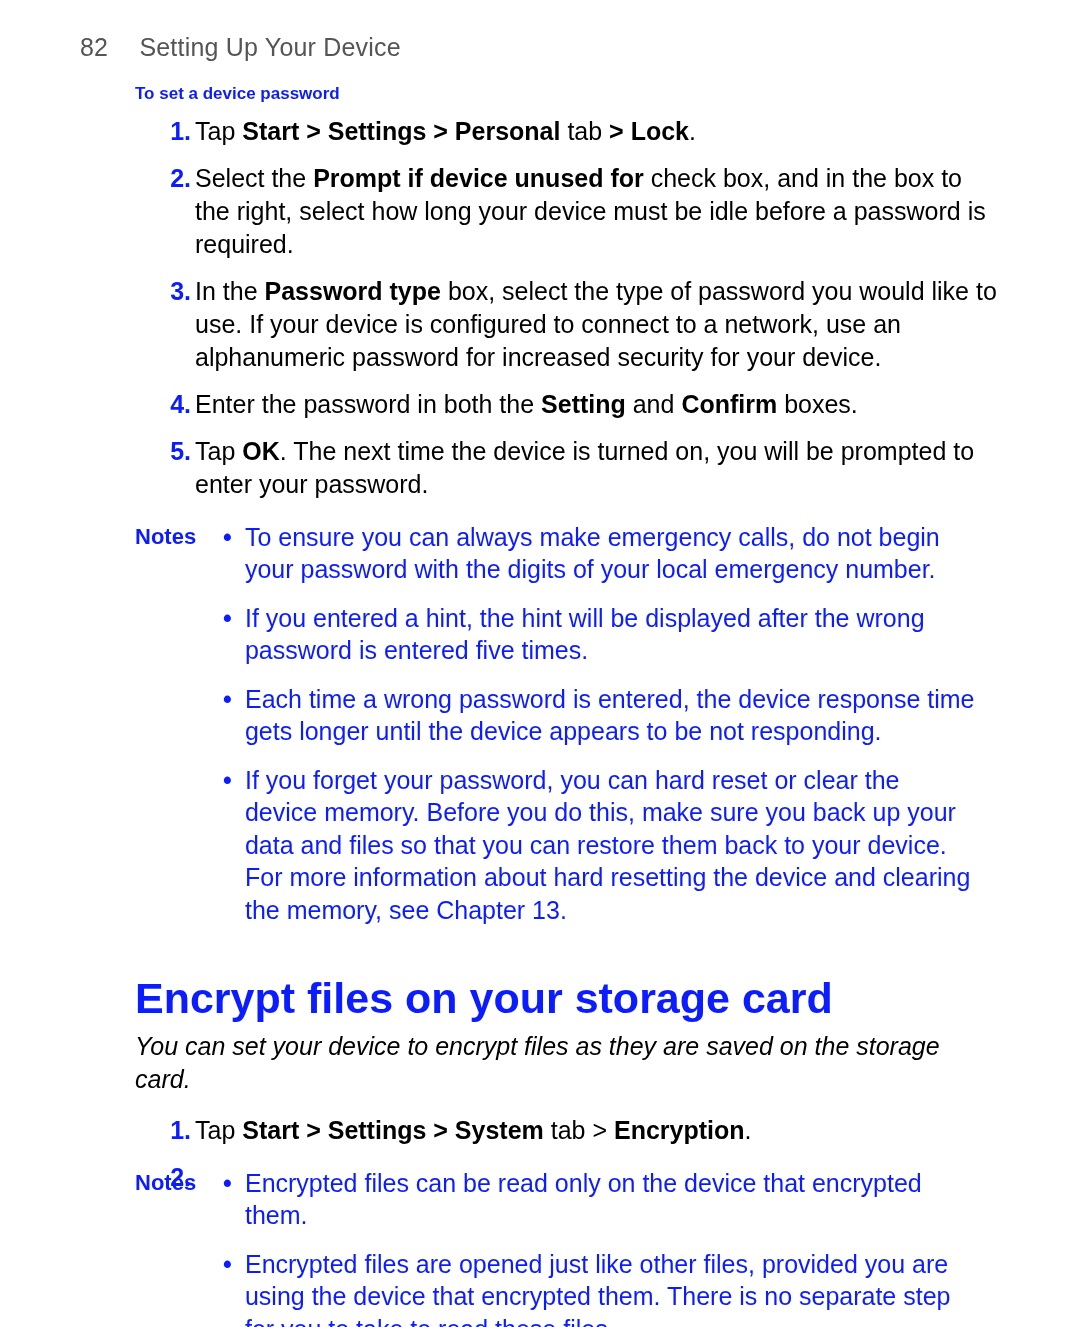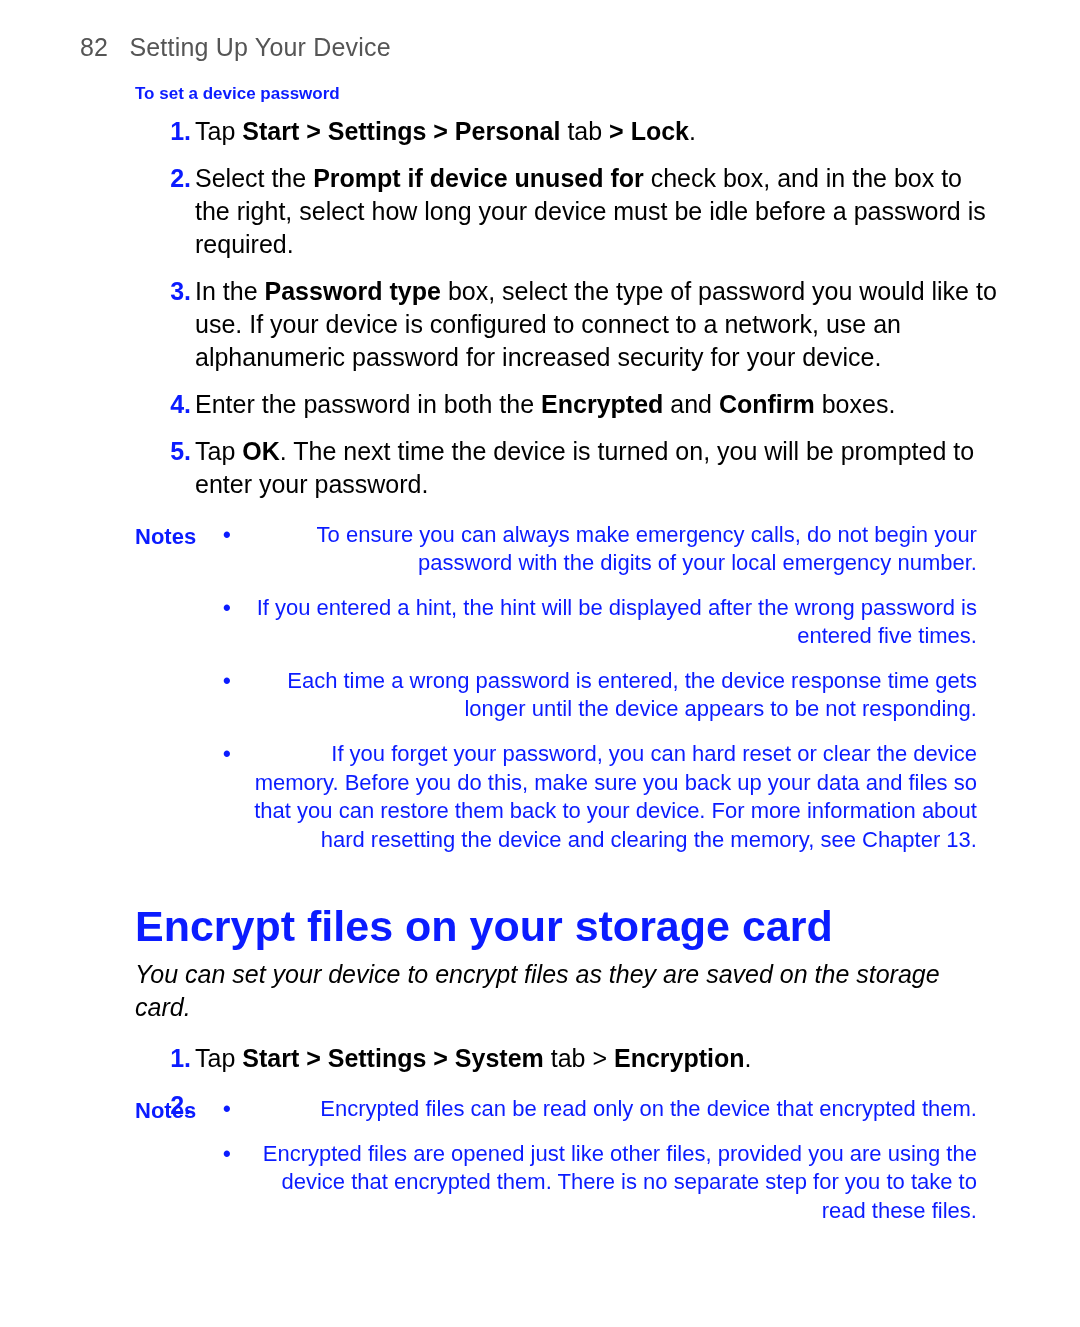--- a/index.html
+++ b/index.html
@@ -16,21 +16,21 @@
   }
   .page {
     padding: 32px 80px 60px 80px;
   }
   .header {
     color: #555;
     font-size: 25px;
     margin-bottom: 20px;
     letter-spacing: 0.2px;
   }
-  .header .pnum { margin-right: 14px; }
+  .header .pnum { margin-right: 24px; }
   .section-sub {
     color: #0b1cff;
     font-weight: 700;
     font-size: 17px;
     margin-left: 55px;
     margin-bottom: 10px;
   }
   ol.steps {
     list-style: none;
     margin: 0 0 20px 0;
@@ -70,23 +70,22 @@
     list-style: none;
     margin: 0;
     padding: 0;
     width: 760px;
     color: #0b1cff;
   }
   ul.notes > li {
     position: relative;
     padding-left: 28px;
     margin-bottom: 16px;
-    font-size: 22px;
+    font-size: 25px;
     line-height: 1.3;
-    text-align: right;
   }
   ul.notes > li::before {
     content: "•";
     position: absolute;
     left: 6px;
     top: 0;
     color: #0b1cff;
     font-weight: 700;
   }
   h2.section {
@@ -122,21 +121,21 @@
     <li>
       <span class="num">2.</span>
       <span><span>Select the </span><span class="b">Prompt if device unused for</span><span> check box, and in the box to the right, select how long your device must be idle before a password is required.</span></span>
     </li>
     <li>
       <span class="num">3.</span>
       <span><span>In the </span><span class="b">Password type</span><span> box, select the type of password you would like to use. If your device is configured to connect to a network, use an alphanumeric password for increased security for your device.</span></span>
     </li>
     <li>
       <span class="num">4.</span>
-      <span><span>Enter the password in both the </span><span class="b">Encrypted</span><span> and </span><span class="b">Confirm</span><span> boxes.</span></span>
+      <span><span>Enter the password in both the </span><span class="b">Setting</span><span> and </span><span class="b">Confirm</span><span> boxes.</span></span>
     </li>
     <li>
       <span class="num">5.</span>
       <span><span>Tap </span><span class="b">OK</span><span>. The next time the device is turned on, you will be prompted to enter your password.</span></span>
     </li>
   </ol>
 
   <div class="notes-block">
     <span class="notes-label">Notes</span>
     <ul class="notes">

